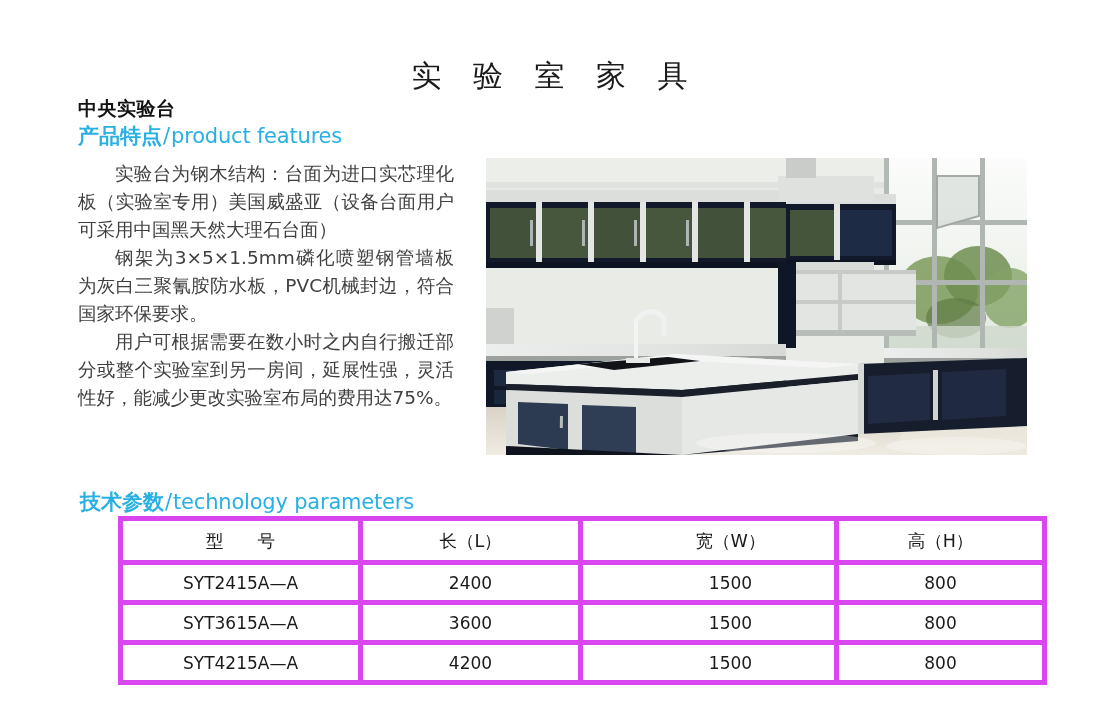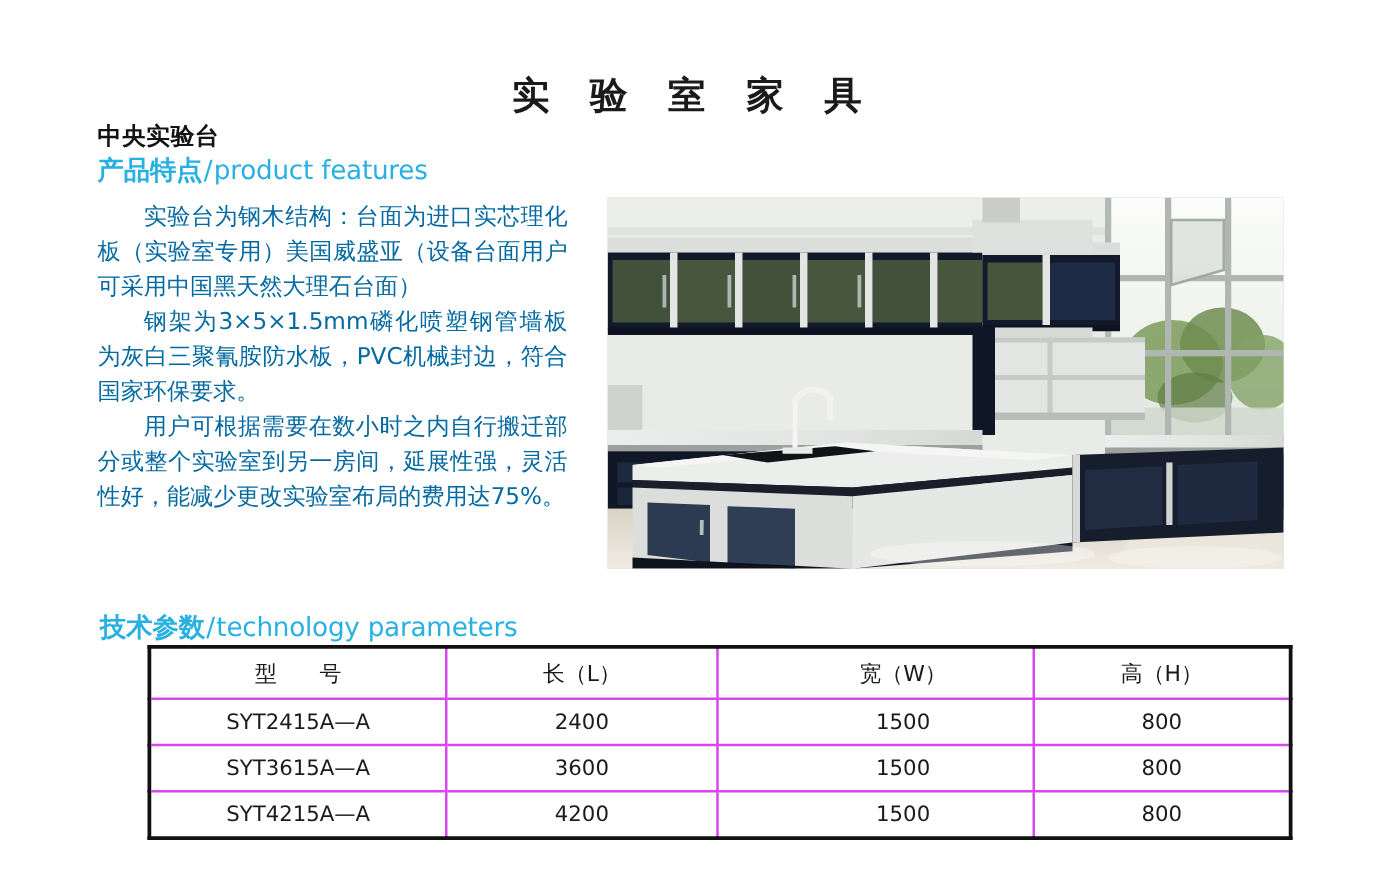--- a/index.html
+++ b/index.html
@@ -16,21 +16,21 @@
   }
 
   
   .page-title {
     position: absolute;
     left: 0;
     top: 56px;
     width: 1099px;
     text-align: center;
     font-family: "DejaVu Sans", "Liberation Sans", sans-serif;
-    font-weight: bold;
+    font-weight: normal;
     font-size: 30px;
     letter-spacing: 11px;
     color: #1a1a1a;
     text-indent: 11px;
   }
 
   
   .left-col {
     position: absolute;
     left: 78px;
@@ -61,21 +61,21 @@
   .sec-head .en {
     font-weight: normal;
     letter-spacing: -0.2px;
   }
 
   .body-copy {
     margin-top: 10px;
     font-family: "DejaVu Sans", "Liberation Sans", sans-serif;
     font-size: 18.5px;
     line-height: 28px;
-    color: #0369a1;
+    color: #404040;
     text-align: justify;
     text-justify: inter-ideograph;
     width: 376px;
   }
   .body-copy p {
     margin: 0 0 0 0;
     text-indent: 2em;
   }
 
   
@@ -104,21 +104,21 @@
     top: 516px;
     width: 860px;
   }
   table.spec {
     border-collapse: collapse;
     width: 860px;
     table-layout: fixed;
     border: 3px solid #111111;
   }
   table.spec td {
-    border: 2px solid #d946ef;
+    border: 5px solid #d946ef;
     height: 35px;
     text-align: center;
     vertical-align: middle;
     font-family: "DejaVu Sans", "Liberation Sans", sans-serif;
     font-size: 17px;
     color: #1a1a1a;
     padding: 0;
   }
   table.spec tr.head td {
     height: 39px;

